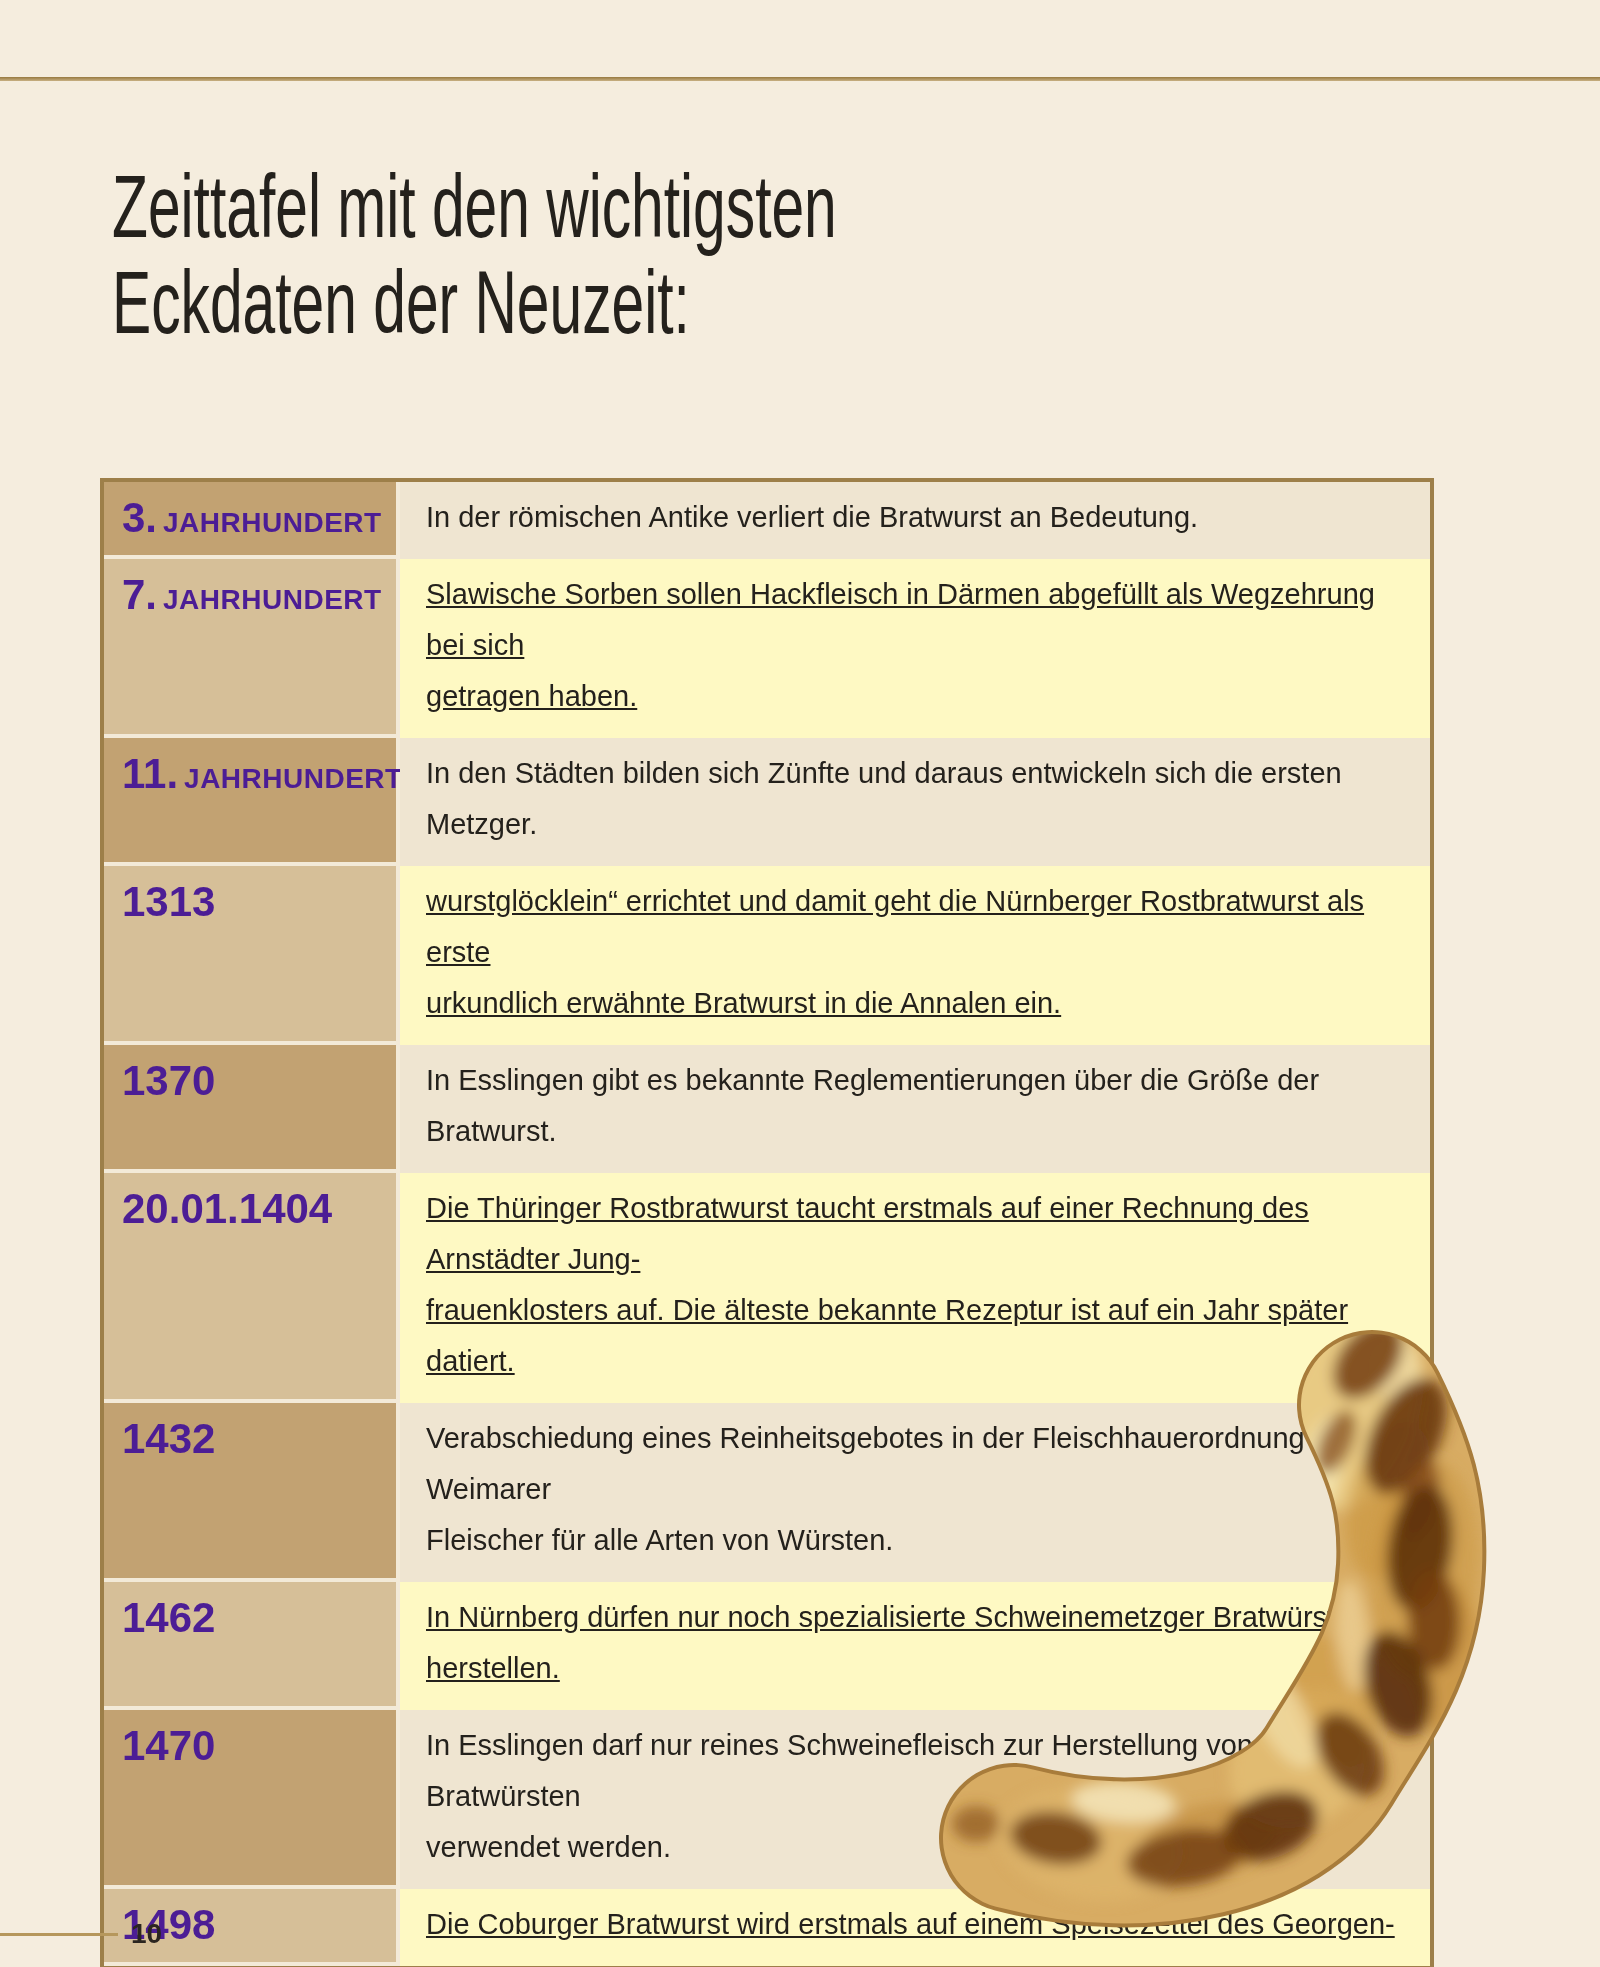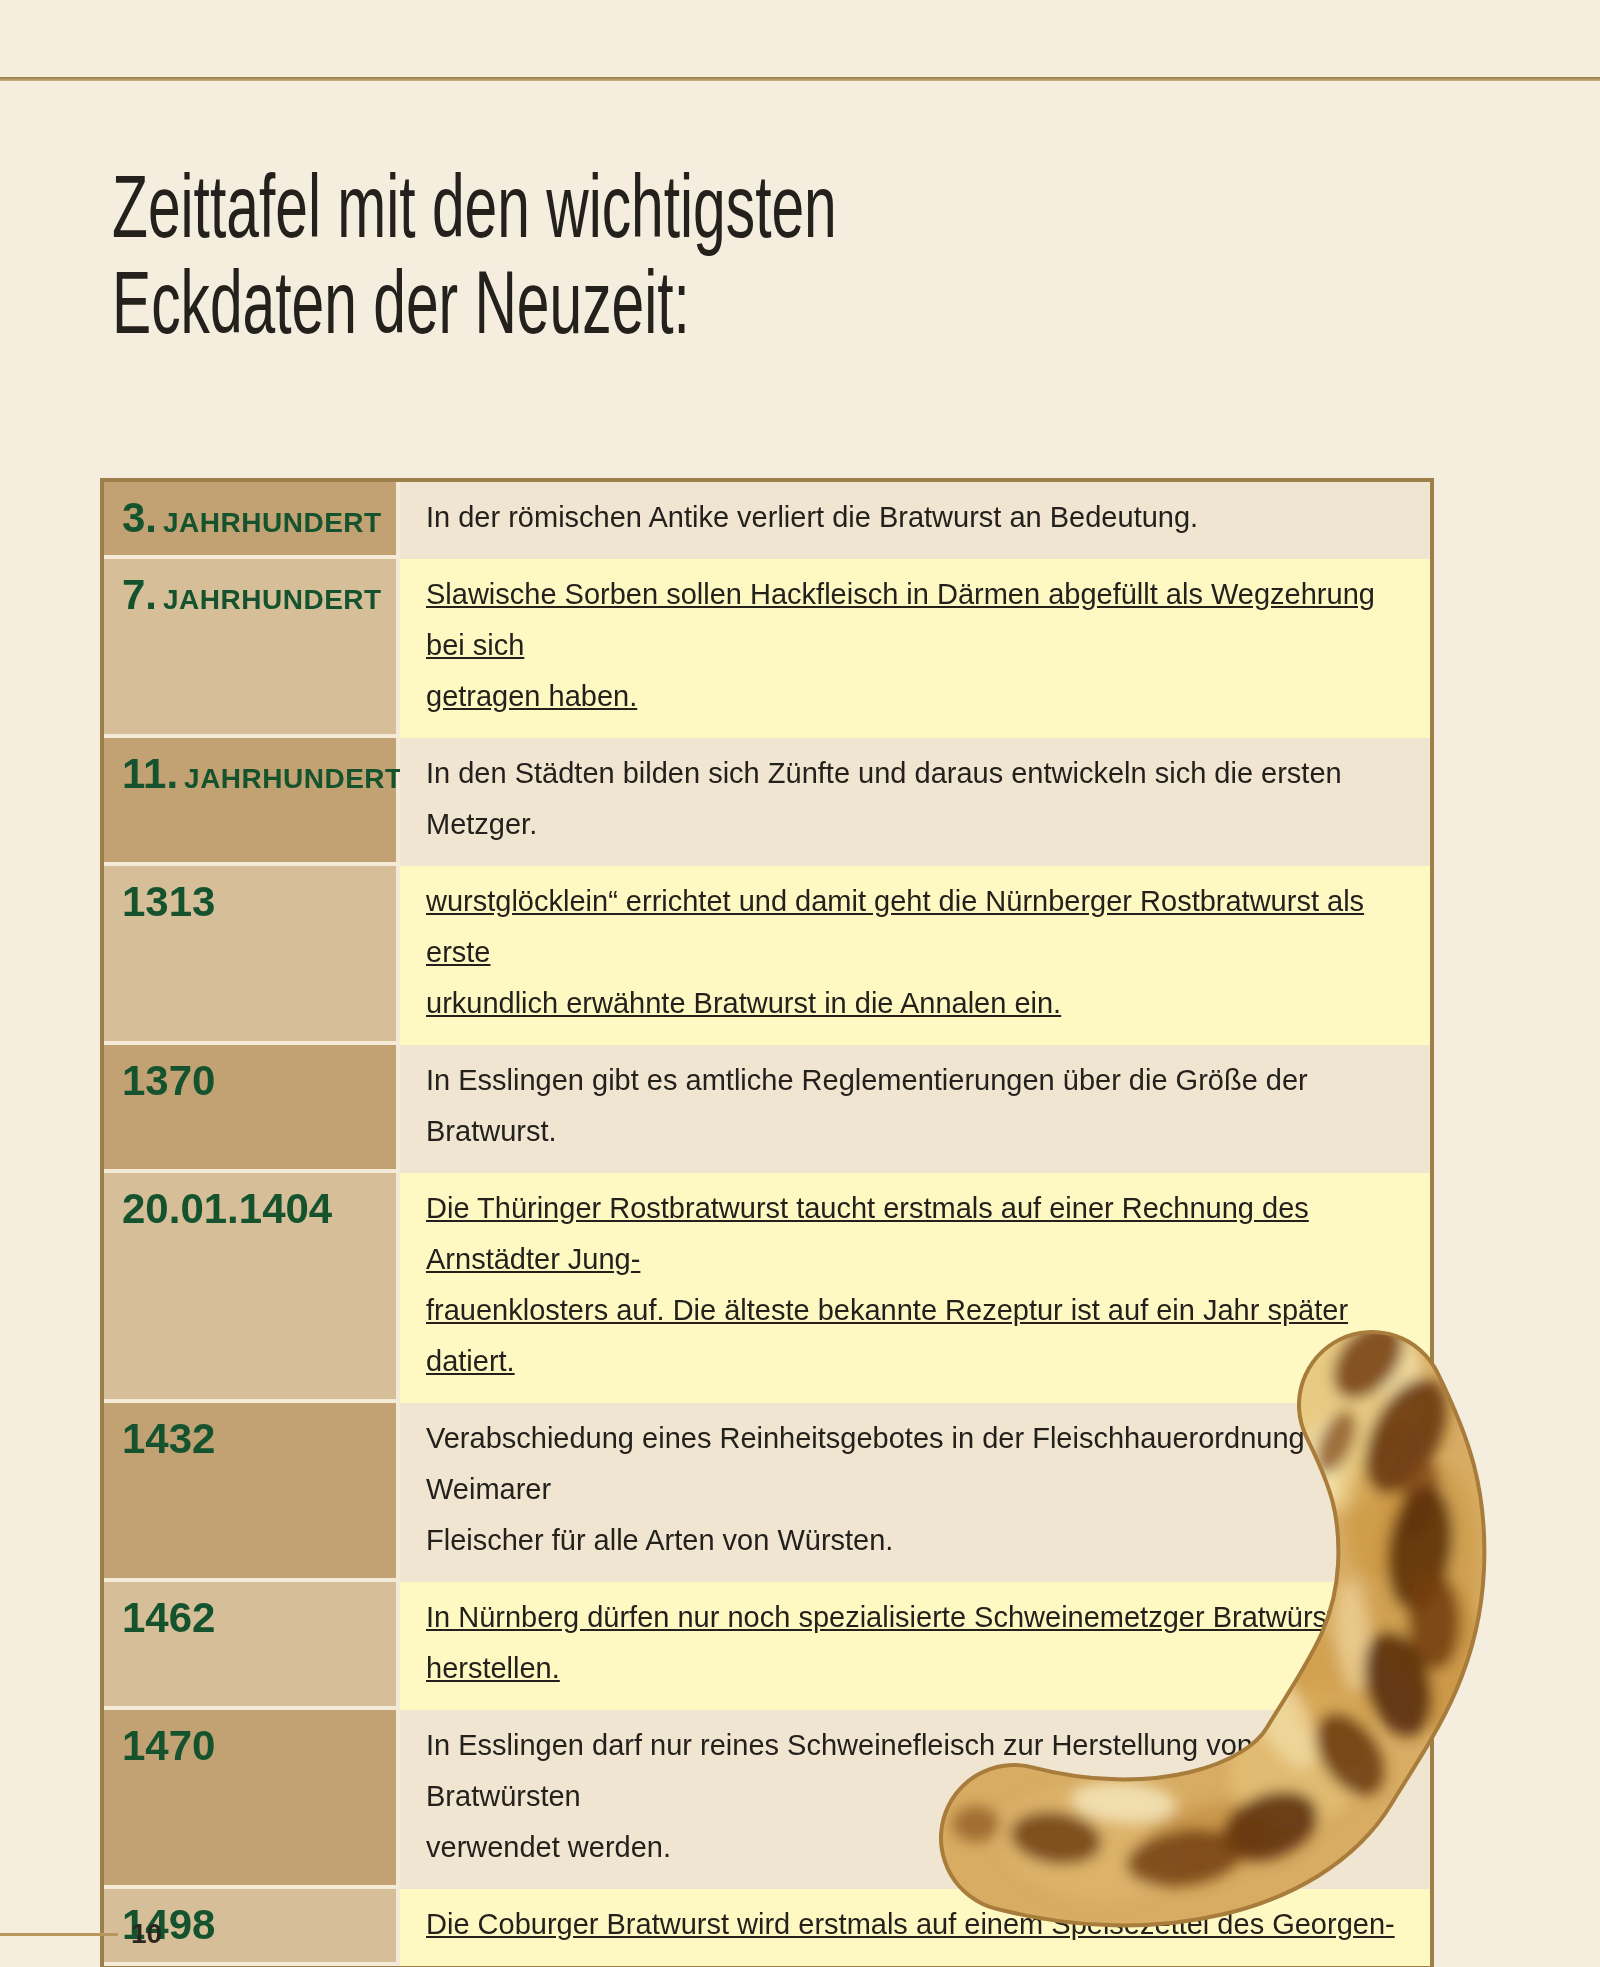--- a/index.html
+++ b/index.html
@@ -24,21 +24,21 @@
   .timeline{
     position:absolute;left:100px;top:478px;width:1334px;
     border:4px solid #9d7f49;box-sizing:border-box;
     background:#fffefc;
   }
   .row{display:grid;grid-template-columns:296px 1fr;}
   .cell-label{
     box-sizing:border-box;
     border-right:4px solid #f3ead8;
     padding:10px 6px 10px 18px;
-    color:#14532d;
+    color:#4c1d95;
   }
   .row:not(.last) .cell-label{border-bottom:4px solid #f3ead8;}
   .row.dark .cell-label{background:#c2a272;}
   .row.light .cell-label{background:#d6bf98;}
   .row.dark .cell-text{background:#efe5d1;}
   .row.light .cell-text{background:#fef9c3;text-decoration:underline;}
   .cell-text{
     box-sizing:border-box;
     padding:10px 30px 16px 26px;
     font-size:29px;line-height:51px;color:#24211c;
@@ -106,21 +106,21 @@
       <div>wurstglöcklein“ errichtet und damit geht die Nürnberger Rostbratwurst als erste</div>
       <div>urkundlich erwähnte Bratwurst in die Annalen ein.</div>
     </div>
   </div>
 
   <div class="row dark">
     <div class="cell-label">
       <span class="year">1370</span>
     </div>
     <div class="cell-text">
-      <div>In Esslingen gibt es amtliche Reglementierungen über die Größe der Bratwurst.</div>
+      <div>In Esslingen gibt es bekannte Reglementierungen über die Größe der Bratwurst.</div>
     </div>
   </div>
 
   <div class="row light">
     <div class="cell-label">
       <span class="year">20.01.1404</span>
     </div>
     <div class="cell-text">
       <div>Die Thüringer Rostbratwurst taucht erstmals auf einer Rechnung des Arnstädter Jung-</div>
       <div>frauenklosters auf. Die älteste bekannte Rezeptur ist auf ein Jahr später datiert.</div>

